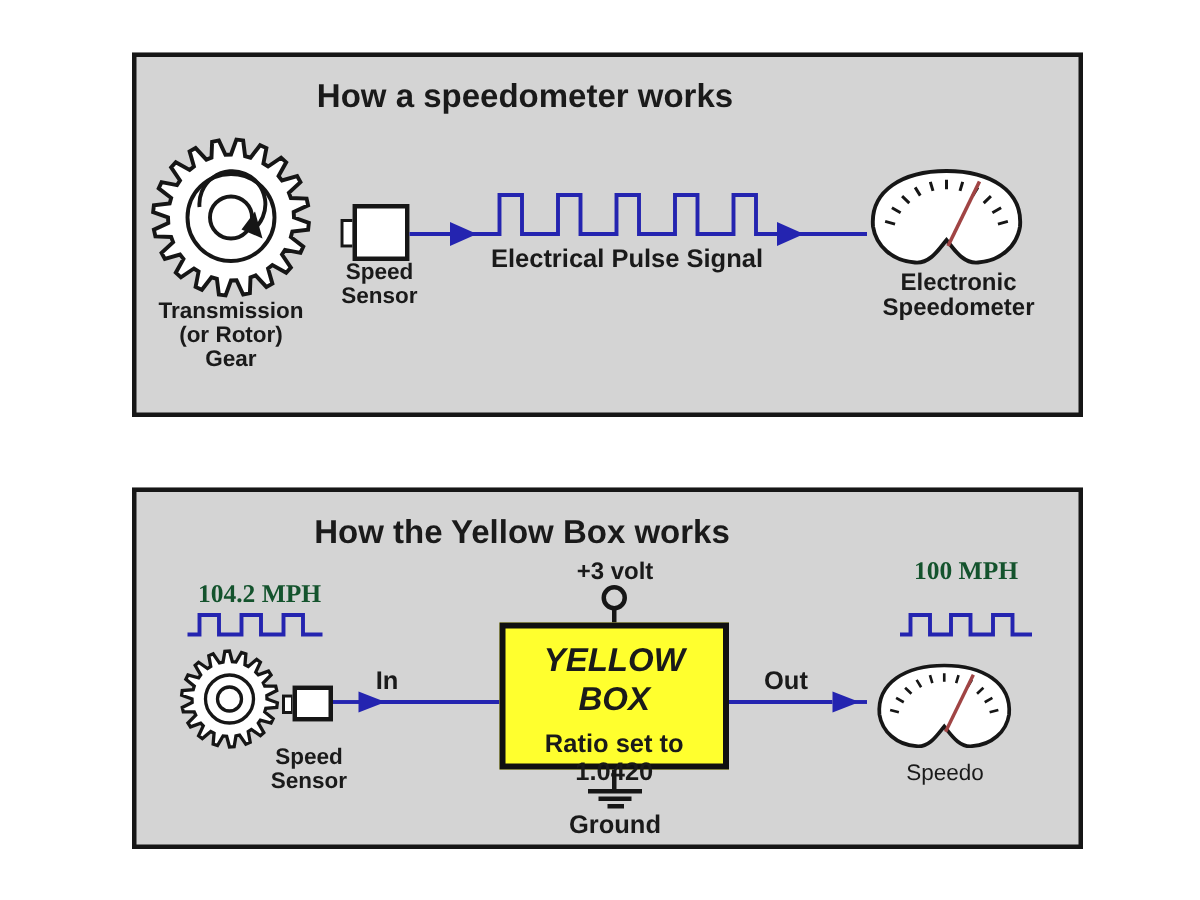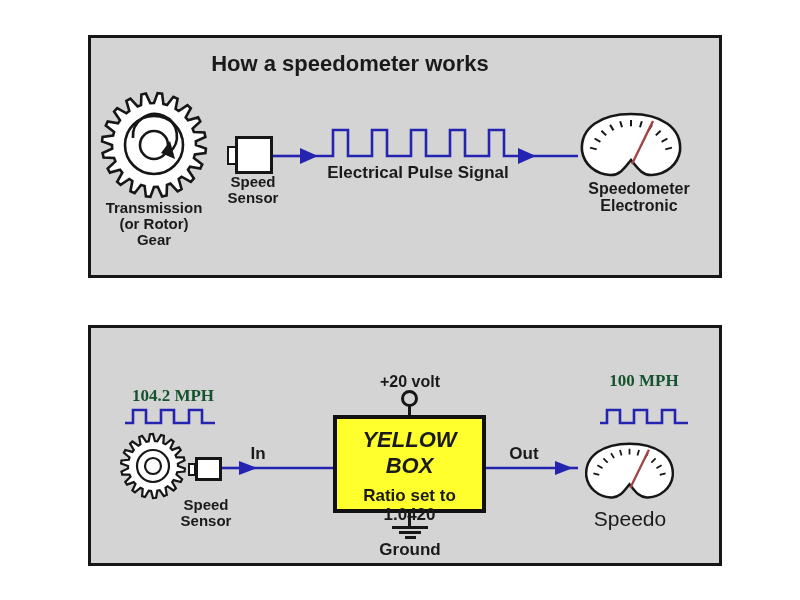--- a/index.html
+++ b/index.html
@@ -29,21 +29,21 @@
   .sig{stroke:#2424b0;stroke-width:2.6;fill:none;}
   .sighead{fill:#2424b0;stroke:none;}
   .wire{position:absolute;background:#161616;}
   #yellow-box{
     position:absolute;left:242px;top:87px;width:153px;height:98px;
     background:#ffff2e;border:4px solid #111111;box-sizing:border-box;text-align:center;
   }
   #yellow-box .ybtitle{font-style:italic;font-weight:bold;font-size:22px;margin-top:8px;letter-spacing:0px;}
   #yellow-box .ybratio{font-weight:bold;font-size:17px;line-height:19px;margin-top:7px;}
   .terminal{position:absolute;width:11px;height:11px;border:3px solid #161616;border-radius:50%;background:#d4d4d4;}
-  .plain{position:absolute;text-align:center;font-size:21px;font-weight:normal;}
+  .plain{position:absolute;text-align:center;font-size:15px;font-weight:normal;}
 </style>
 </head>
 <body>
 
 <div id="panel1" class="panel">
   <div class="ptitle">How a speedometer works</div>
 
   <svg style="left:8px;top:52px;" width="110" height="110" viewBox="0 0 110 110">
     <path class="ink gear-big" stroke-width="2.6" d="M97.0,55.0L106.9,58.6L106.4,63.1L95.9,64.4L94.9,68.0L103.2,74.4L101.3,78.6L91.0,76.6L89.0,79.7L94.9,88.4L91.8,91.8L82.6,86.7L79.7,89.0L82.6,99.1L78.6,101.3L71.4,93.6L68.0,94.9L67.6,105.4L63.1,106.4L58.7,96.8L55.0,97.0L51.4,106.9L46.9,106.4L45.6,95.9L42.0,94.9L35.6,103.2L31.4,101.3L33.4,91.0L30.3,89.0L21.6,94.9L18.2,91.8L23.3,82.6L21.0,79.7L10.9,82.6L8.7,78.6L16.4,71.4L15.1,68.0L4.6,67.6L3.6,63.1L13.2,58.7L13.0,55.0L3.1,51.4L3.6,46.9L14.1,45.6L15.1,42.0L6.8,35.6L8.7,31.4L19.0,33.4L21.0,30.3L15.1,21.6L18.2,18.2L27.4,23.3L30.3,21.0L27.4,10.9L31.4,8.7L38.6,16.4L42.0,15.1L42.4,4.6L46.9,3.6L51.3,13.2L55.0,13.0L58.6,3.1L63.1,3.6L64.4,14.1L68.0,15.1L74.4,6.8L78.6,8.7L76.6,19.0L79.7,21.0L88.4,15.1L91.8,18.2L86.7,27.4L89.0,30.3L99.1,27.4L101.3,31.4L93.6,38.6L94.9,42.0L105.4,42.4L106.4,46.9L96.8,51.3Z"></path>
     <circle class="ink" stroke-width="2.6" fill="none" cx="55" cy="55" r="29"></circle>
@@ -72,26 +72,27 @@
     <path class="sig" d="M259,31 H305"></path>
   </svg>
   <div class="lbl17" style="left:207px;top:126px;width:240px;">Electrical Pulse Signal</div>
 
   <svg style="left:485px;top:71px;" width="110" height="72" viewBox="0 0 110 72">
     <path class="ink" stroke-width="2.6" d="M6,42 C4,18 26,5 55,5 C84,5 106,18 104,42 C102,55 91,65 76,66 C66,67 60,57 55,51 C50,57 44,67 34,66 C19,65 8,55 6,42 Z"></path>
     <path class="gauge-ticks" stroke="#161616" stroke-width="2" fill="none" d="M89.3,40.4L95.9,38.6M85.6,32.8L91.4,29.5M79.8,26.4L84.6,21.8M72.5,21.4L75.9,15.9M64.0,18.3L65.8,12.2M55.0,17.2L55.0,10.9M46.0,18.3L44.2,12.2M37.5,21.4L34.1,15.9M30.2,26.4L25.4,21.8M24.4,32.8L18.6,29.5M20.7,40.4L14.1,38.6"></path>
     <line x1="56" y1="55" x2="77" y2="12" stroke="#a04444" stroke-width="2.4"></line>
   </svg>
   <div class="lbl16" style="left:468px;top:142px;width:160px;">
+    <div>Electronic</div>
     <div>Speedometer</div>
-    <div>Electronic</div>
   </div>
 </div>
 
 <div id="panel2" class="panel">
+  <div class="ptitle">How the Yellow Box works</div>
 
   <div class="lbl17 blue" style="left:2px;top:59px;width:160px;">104.2 MPH</div>
   <svg style="left:34px;top:79px;" width="90" height="20" viewBox="0 0 90 20">
     <path class="sig" d="M0,16 H8 V3 H21 V16 H36 V3 H49 V16 H64 V3 H77 V16 H90"></path>
   </svg>
 
   <svg style="left:27px;top:103px;" width="70" height="70" viewBox="0 0 70 70">
     <path class="ink gear-small" stroke-width="2.2" d="M60.0,35.0L66.9,37.5L66.5,40.6L59.2,41.2L58.5,43.6L64.1,48.2L62.7,51.0L55.6,49.1L54.2,51.1L57.9,57.4L55.6,59.5L49.6,55.3L47.5,56.7L48.8,63.9L45.9,65.1L41.7,59.1L39.3,59.6L38.1,66.8L35.0,67.0L33.1,59.9L30.7,59.6L27.0,66.0L24.1,65.1L24.7,57.8L22.5,56.7L16.9,61.4L14.4,59.5L17.5,52.9L15.8,51.1L9.0,53.6L7.3,51.0L12.5,45.8L11.5,43.6L4.2,43.6L3.5,40.6L10.1,37.4L10.0,35.0L3.1,32.5L3.5,29.4L10.8,28.8L11.5,26.4L5.9,21.8L7.3,19.0L14.4,20.9L15.8,18.9L12.1,12.6L14.4,10.5L20.4,14.7L22.5,13.3L21.2,6.1L24.1,4.9L28.3,10.9L30.7,10.4L31.9,3.2L35.0,3.0L36.9,10.1L39.3,10.4L43.0,4.0L45.9,4.9L45.3,12.2L47.5,13.3L53.1,8.6L55.6,10.5L52.5,17.1L54.2,18.9L61.0,16.4L62.7,19.0L57.5,24.2L58.5,26.4L65.8,26.4L66.5,29.4L59.9,32.6Z"></path>
     <circle class="ink" stroke-width="2.2" fill="none" cx="35" cy="35" r="16"></circle>
     <circle class="ink" stroke-width="2.2" cx="35" cy="35" r="8"></circle>
@@ -103,21 +104,21 @@
     <div>Sensor</div>
   </div>
 
   <svg style="left:131px;top:133px;" width="111" height="14" viewBox="0 0 111 14">
     <path class="sig" d="M0,7 H18"></path>
     <polygon class="sighead" points="35,7 17,0 17,14"></polygon>
     <path class="sig" d="M31,7 H111"></path>
   </svg>
   <div class="lbl17" style="left:127px;top:117px;width:80px;">In</div>
 
-  <div class="lbl16" style="left:239px;top:45px;width:160px;">+20 volt</div>
+  <div class="lbl16" style="left:239px;top:45px;width:160px;">+3 volt</div>
   <div class="terminal" style="left:310px;top:62px;"></div>
   <div class="wire" style="left:317px;top:78px;width:3px;height:9px;"></div>
 
   <div id="yellow-box">
     <div class="ybtitle">YELLOW BOX</div>
     <div class="ybratio">
       <div>Ratio set to</div>
       <div>1.0420</div>
     </div>
   </div>

